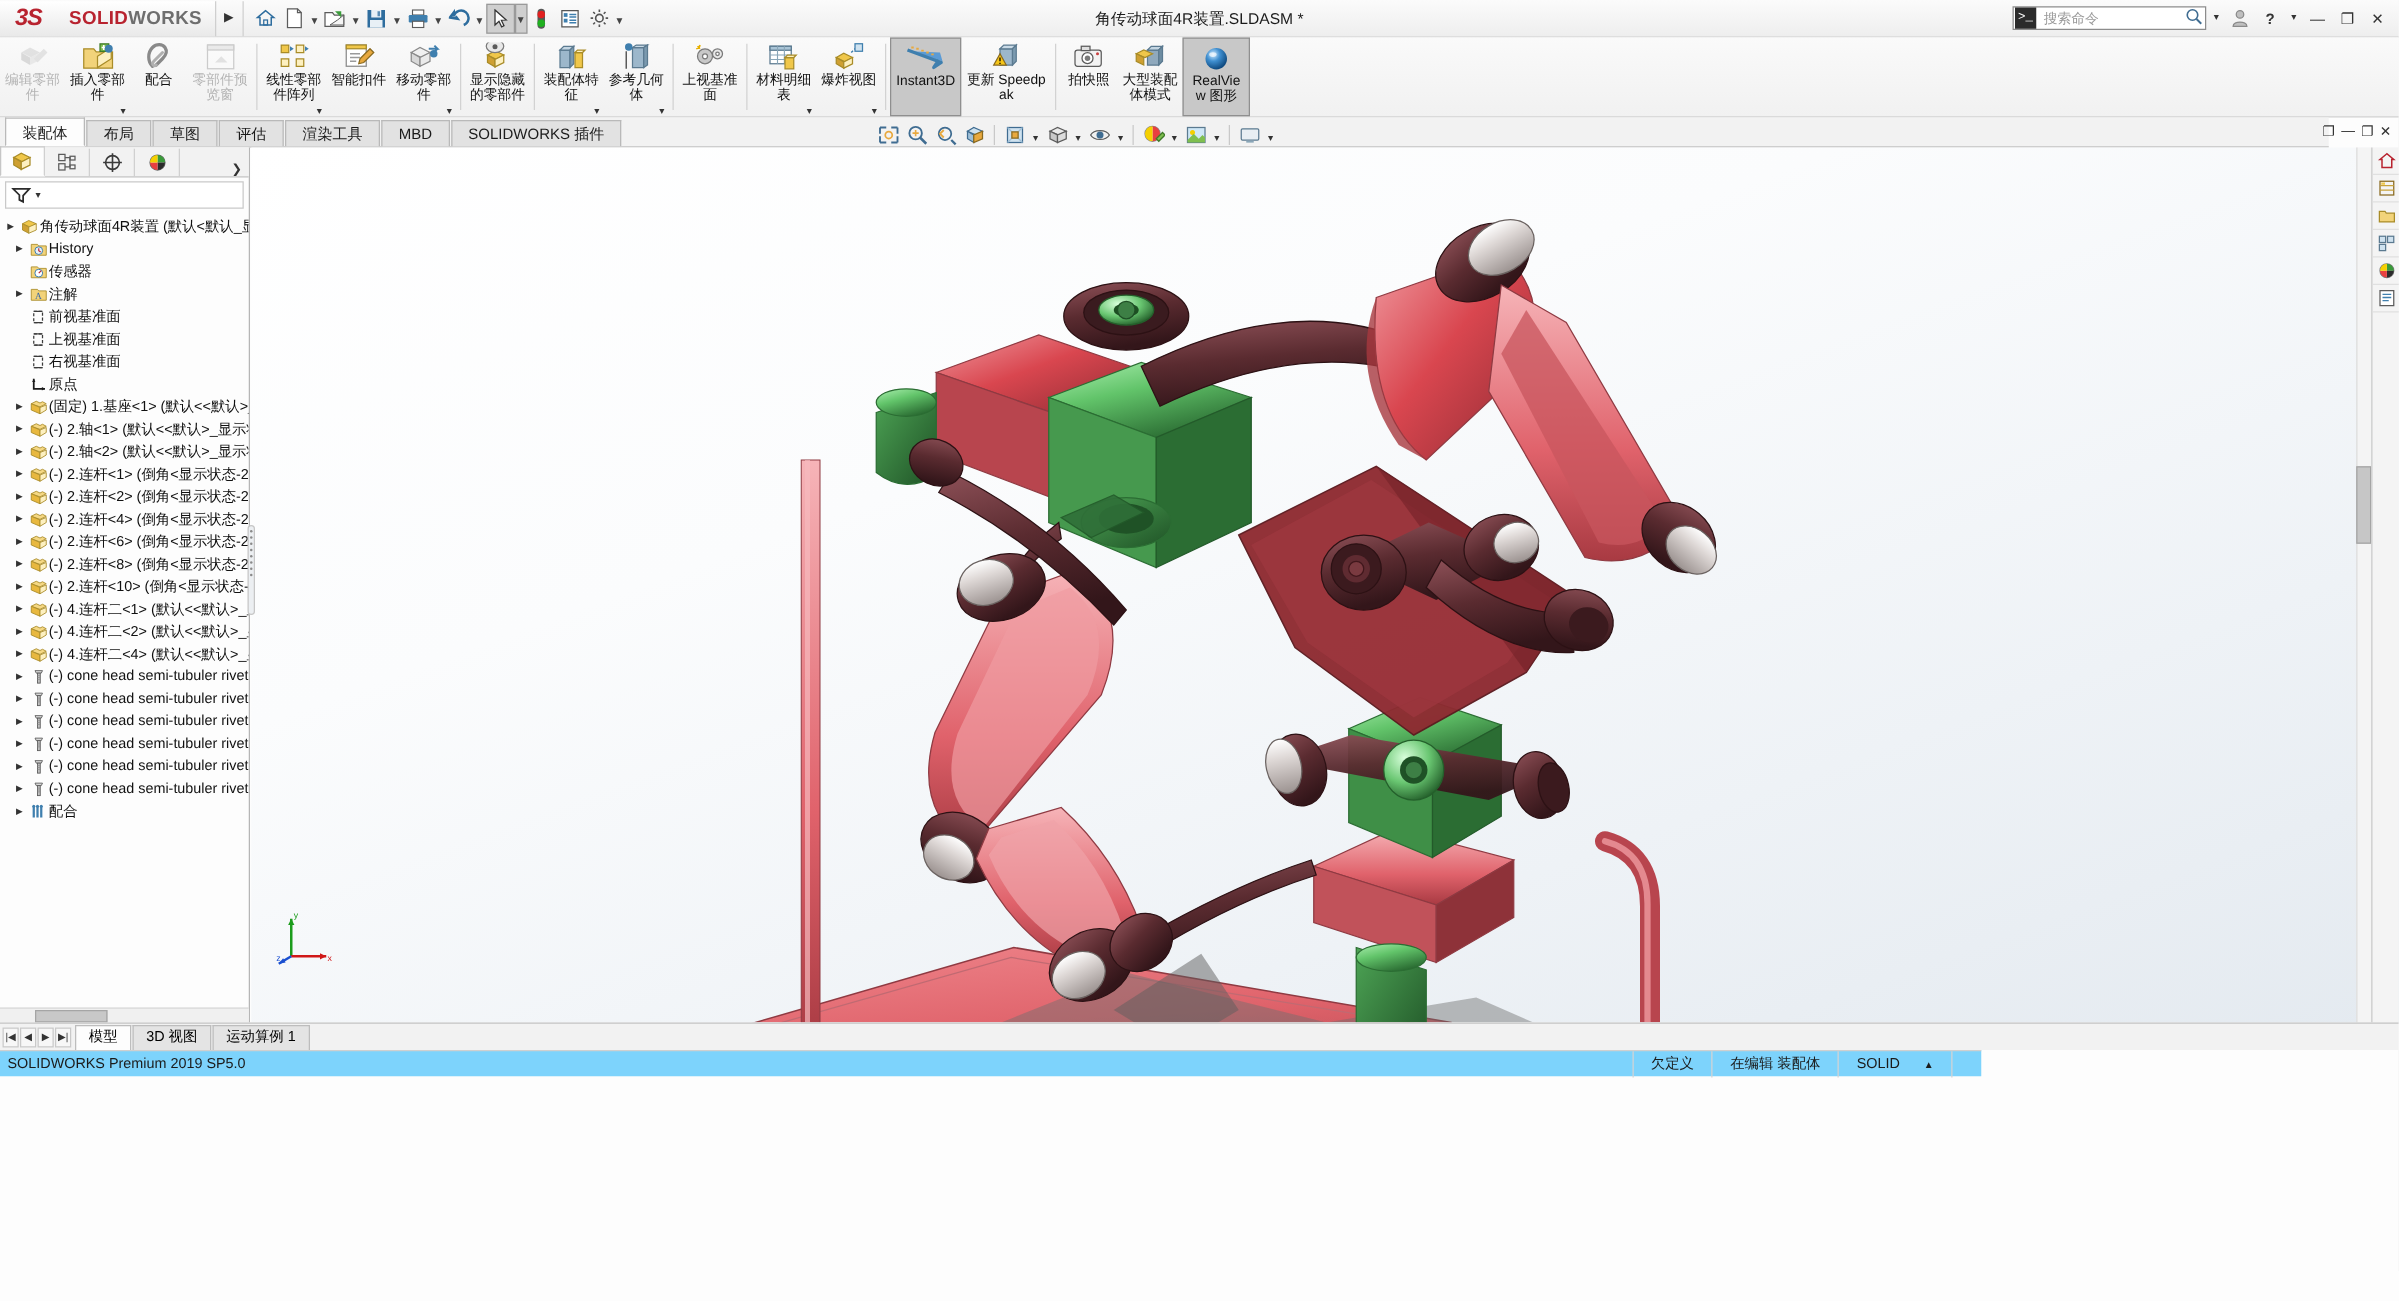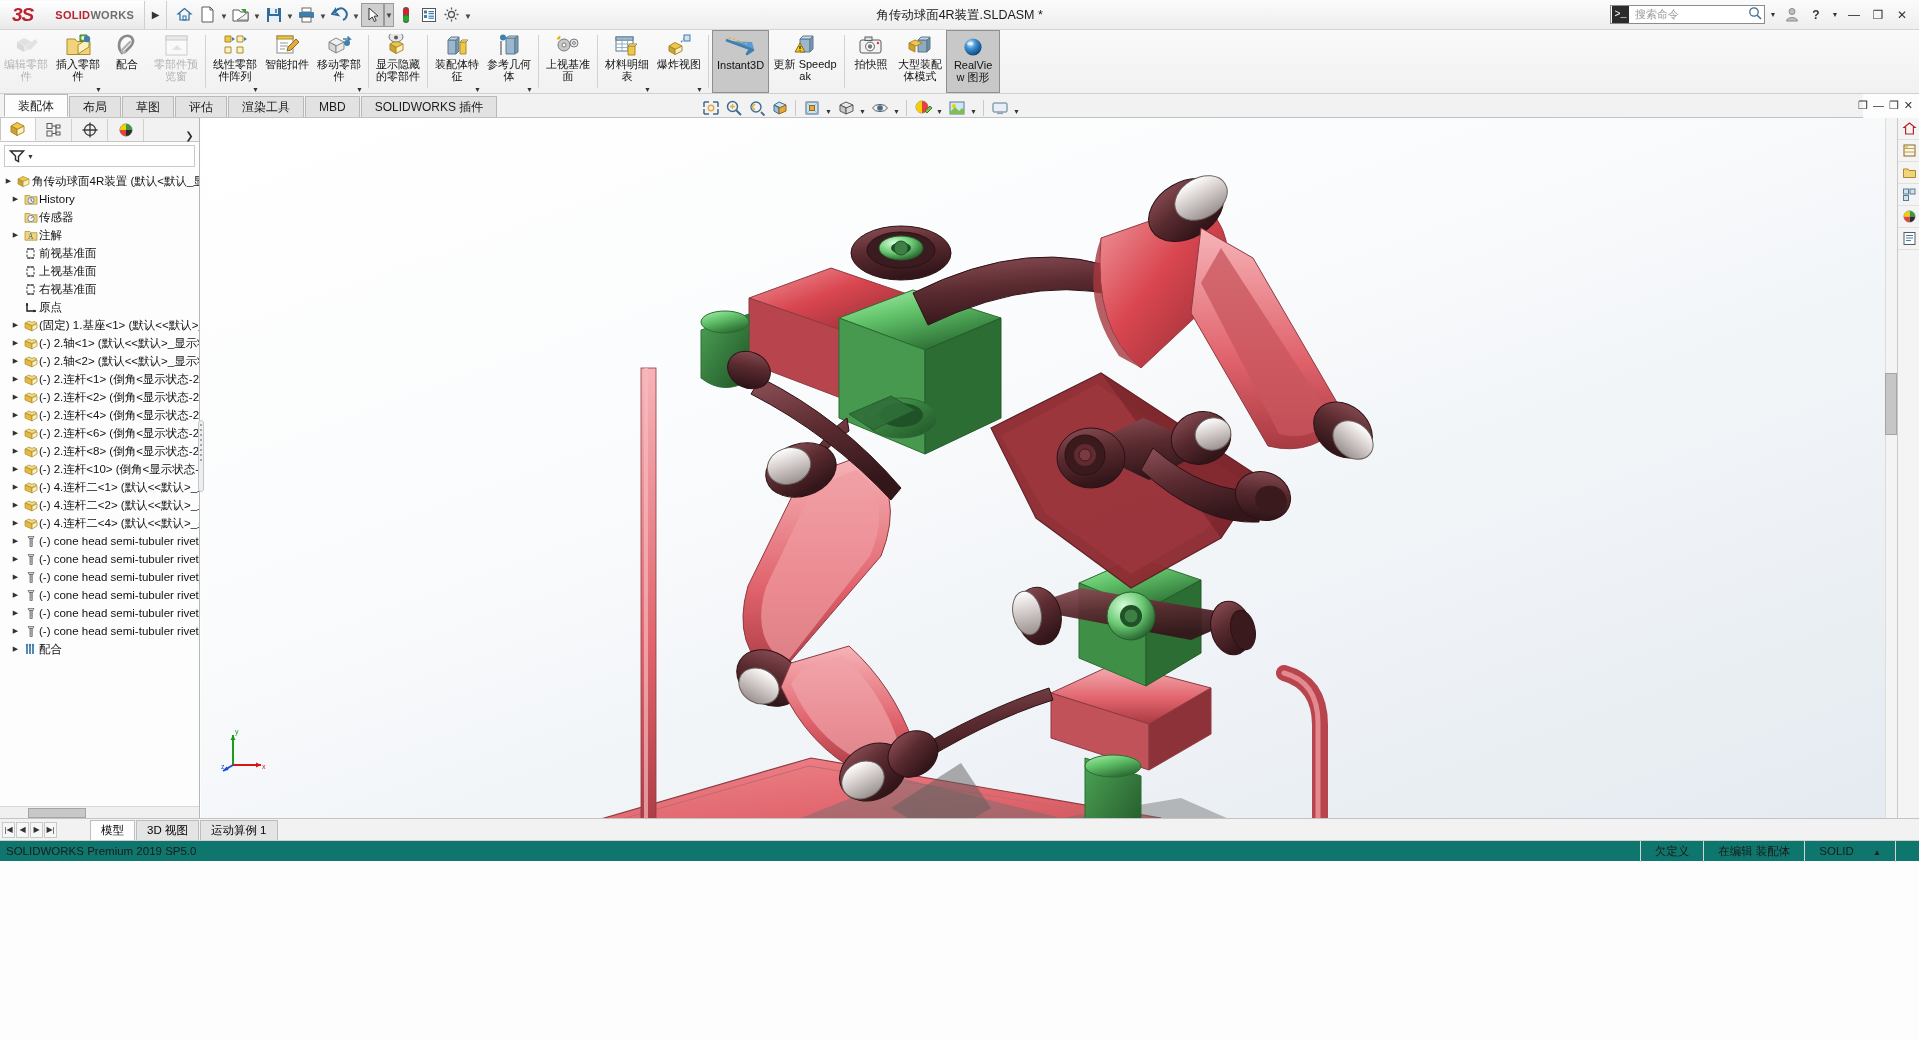--- a/index.html
+++ b/index.html
@@ -20,21 +20,21 @@
     border-bottom:1px solid #d5d5d5;
     display:flex; align-items:center;
   }
   .sw-logo {
     display:flex; align-items:center; gap:22px;
     padding:0 10px 0 12px; height:28px;
     background:linear-gradient(to bottom,#ffffff,#e9e9e9);
     border-right:1px solid #cfcfcf;
   }
   .sw-logo-mark { font-size:19px; color:#b8232f; font-weight:bold; font-style:italic; letter-spacing:-1px;}
-  .sw-logo-text { font-size:11px; font-weight:bold; letter-spacing:.3px;}
+  .sw-logo-text { font-size:15px; font-weight:bold; letter-spacing:.3px;}
   .sw-logo-text .a { color:#b8232f; }
   .sw-logo-text .b { color:#6e6e6e; }
   .pin-arrow { width:22px; text-align:center; font-size:10px; color:#333; border-right:1px solid #cfcfcf; height:28px; line-height:28px;}
   .qat { display:flex; align-items:center; height:28px; padding-left:6px; }
   .qat-btn { width:23px;height:24px; display:flex;align-items:center;justify-content:center; cursor:default;}
   .qat-drop { width:10px;height:24px;display:flex;align-items:flex-end;justify-content:center;font-size:8px;color:#444;padding-bottom:6px;}
   .qat-sel { background:#cfcfcf; border:1px solid #9a9a9a; }
   .title-center {
     position:absolute; left:0; right:0; top:0; height:30px; line-height:30px;
     text-align:center; font-size:12.5px; color:#1b1b1b; pointer-events:none;
@@ -128,26 +128,26 @@
   .vscroll-thumb { position:absolute; right:0; top:255px; width:12px; height:62px; background:#c6c6c6; border:1px solid #a4a4a4;}
 
   
   .bottomtabs {
     position:absolute; left:0; top:818px; width:1919px; height:22px;
     background:#f2f2f2; border-top:1px solid #c4c4c4; display:flex; align-items:center;
   }
   .bt-nav { display:flex; align-items:center; padding:0 2px;}
   .bt-nav div { width:13px;height:16px;display:flex;align-items:center;justify-content:center;font-size:8px;color:#333;border:1px solid #c9c9c9;background:#f7f7f7;margin-right:1px;}
   .btab { height:20px; line-height:19px; padding:0 10px; font-size:11.5px; border:1px solid #bdbdbd; border-bottom:none; background:#e4e4e4; margin-right:1px;}
-  .btab.active { background:#fdfdfd;margin-left:30px; }
+  .btab.active { background:#fdfdfd; }
 
   
   .statusbar {
-    position:absolute; left:0; top:840px; width:1919px; height:21px;
-    background:#0f766e; border-top:1px solid #cfcfcf;
+    position:absolute; left:0; top:840px; width:1585px; height:21px;
+    background:#7dd3fc; border-top:1px solid #cfcfcf;
     display:flex; align-items:center; font-size:11.5px; color:#1b1b1b;
   }
   .sb-left { padding-left:6px; }
   .sb-right { margin-left:auto; display:flex; align-items:center;}
   .sb-cell { padding:0 14px; border-left:1px solid #d3d3d3; height:21px; line-height:21px;}
 
   
   .model { position:absolute; left:0; top:0; width:100%; height:100%; }
 </style>
 </head>

